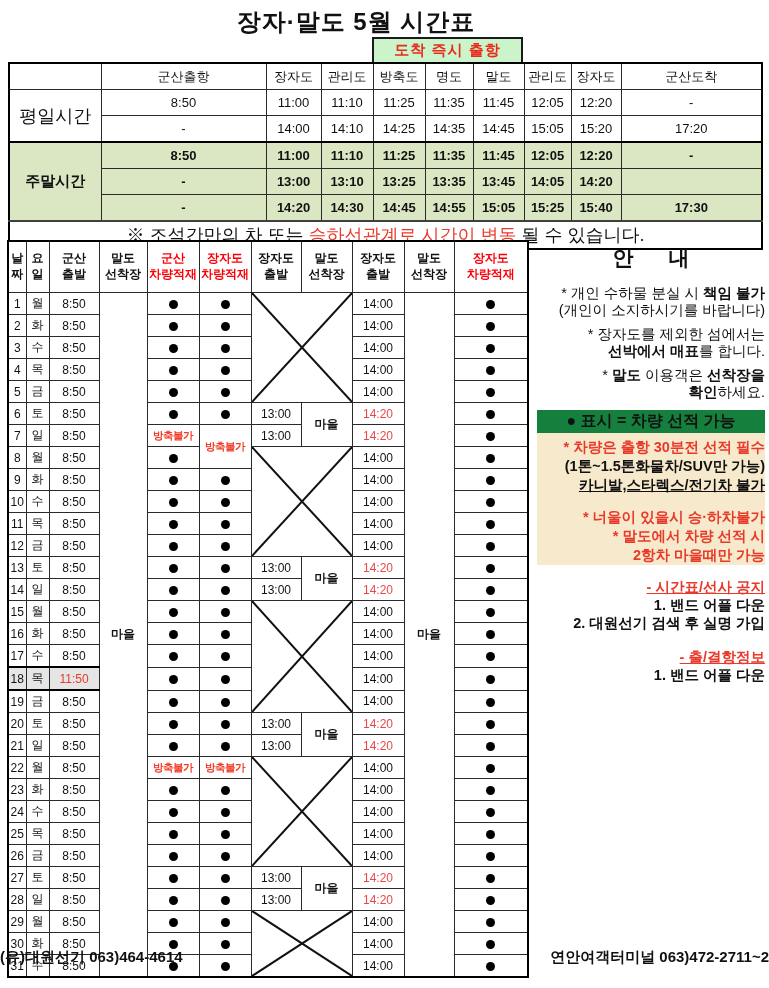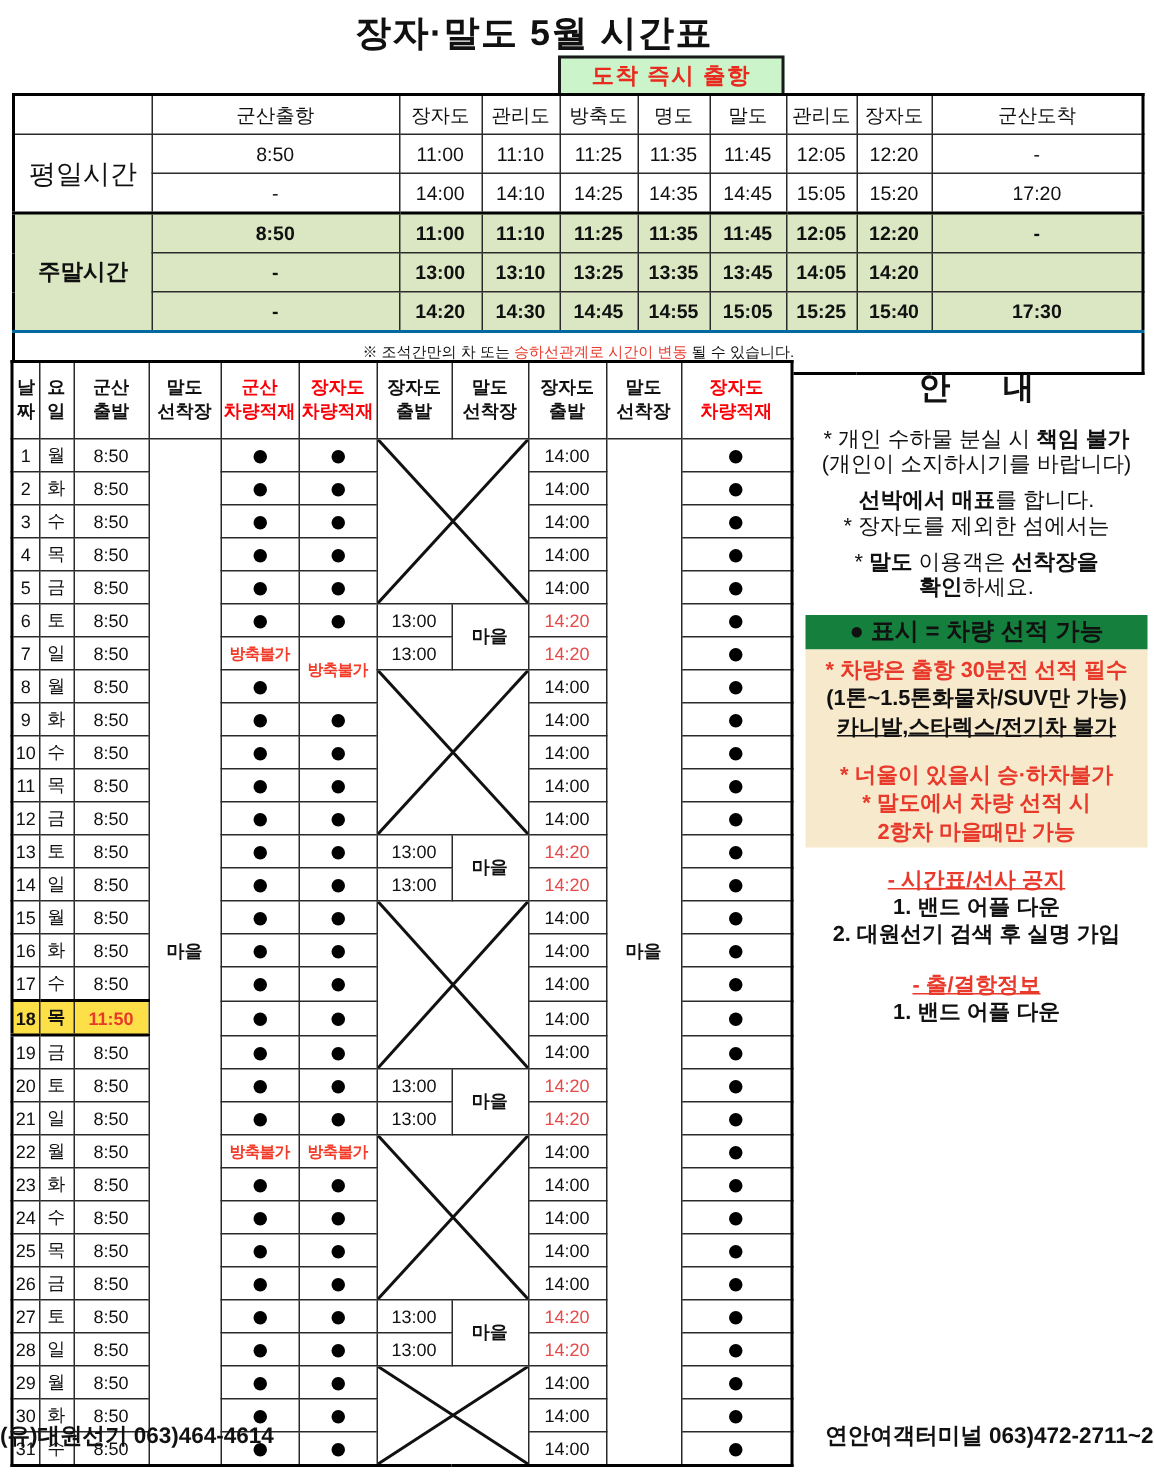--- a/index.html
+++ b/index.html
@@ -14,40 +14,40 @@
     color:#e82b1e;font-weight:bold;font-size:15px;letter-spacing:1px;}
   table{border-collapse:collapse;table-layout:fixed;background:#fff;}
   
   .toptable{position:absolute;left:8px;top:62px;border:2px solid #000;}
   .toptable td,.toptable th{border:1px solid #2a2a2a;text-align:center;vertical-align:middle;
     height:25px;padding:0;font-size:13px;font-weight:normal;}
   .toptable .lbl{font-size:18px;}
   .toptable tr.wk td{background:#dbe7c3;font-weight:bold;}
   .toptable tr.wk0 td{border-top:2px solid #000;}
   .toptable td.lblw{background:#dbe7c3;font-weight:bold;font-size:15px;}
-  .toptable .note{height:26px;font-size:10px;background:#fff;font-weight:normal;border-top:2px solid #0369a1;}
+  .toptable .note{height:26px;font-size:18px;background:#fff;font-weight:normal;border-top:2px solid #404040;}
   
   .maintable{position:absolute;left:7px;top:240px;border:2px solid #000;}
   .maintable th{border:1px solid #2a2a2a;font-size:12px;line-height:1.3;height:50px;padding:0 1px;
     font-weight:bold;vertical-align:middle;}
   .maintable td{border:1px solid #2a2a2a;text-align:center;vertical-align:middle;height:21px;
     padding:0;font-size:12px;}
   .maintable th.redh{color:#fb0007;}
   .dot{display:inline-block;width:9px;height:9px;border-radius:50%;background:#000;vertical-align:middle;}
   .ban{color:#f23b28;font-weight:bold;font-size:10.5px;letter-spacing:-0.5px;}
   .pmred{color:#e84848;}
-  .hl{background:#fde047;font-weight:bold;border-top:2px solid #000 !important;border-bottom:2px solid #000 !important;}
+  .hl{background:#e5e5e5;font-weight:normal;border-top:2px solid #000 !important;border-bottom:2px solid #000 !important;}
   .hl.tred{color:#e8392b;}
   .village{font-weight:bold;font-size:13px;}
   .xcell{position:relative;padding:0;}
   .xcell svg{position:absolute;left:0;top:0;width:100%;height:100%;display:block;}
   
   .panel{position:absolute;left:537px;top:244px;width:228px;text-align:center;}
   .panel-title{font-size:21px;font-weight:bold;white-space:pre;margin-bottom:13px;}
-  .nline{font-size:14.5px;line-height:17px;}
+  .nline{font-size:14.5px;line-height:17px;text-align:right;}
   .box1 .nline{font-size:14.5px;line-height:19px;}
   .box2 .nline{font-size:15.5px;line-height:26px;}
   .bottomlines .nline{line-height:18px;}
   .b{font-weight:bold;}
   .r{color:#e8392b;}
   .u{text-decoration:underline;}
   .yellow{background:#15803d;font-size:16px;font-weight:bold;margin-top:9px;padding:1px 0;}
   .beige{background:#f7e9cc;}
   .box1{padding:5px 0 0;}
   .box2{margin-top:17px;padding:25px 0;}
@@ -505,22 +505,22 @@
       </tr>
     </tbody>
 </table>
 
 <div class="panel">
   <div class="panel-title">안      내</div>
   <div id="white-lines">
       <div class="nline"><span class="">* 개인 수하물 분실 시 </span><span class="b ">책임 불가</span></div>
       <div class="nline"><span class="">(개인이 소지하시기를 바랍니다)</span></div>
       <div class="gap" style="height: 7px;"></div>
+      <div class="nline"><span class="">* 장자도를 제외한 섬에서는</span></div>
       <div class="nline"><span class="b ">선박에서 매표</span><span class="">를 합니다.</span></div>
-      <div class="nline"><span class="">* 장자도를 제외한 섬에서는</span></div>
       <div class="gap" style="height: 7px;"></div>
       <div class="nline"><span class="">* </span><span class="b ">말도</span><span class=""> 이용객은 </span><span class="b ">선착장을</span></div>
       <div class="nline"><span class="b ">확인</span><span class="">하세요.</span></div>
     </div>
   <div class="yellow" id="yellow-line"><span class="b ">● 표시 = 차량 선적 가능</span></div>
   <div class="beige box1" id="box1">
       <div class="nline"><span class="b r ">* 차량은 출항 30분전 선적 필수</span></div>
       <div class="nline"><span class="b ">(1톤~1.5톤화물차/SUV만 가능)</span></div>
       <div class="nline"><span class="b u">카니발,스타렉스/전기차 불가</span></div>
       <div class="gap" style="height: 13px;"></div>

